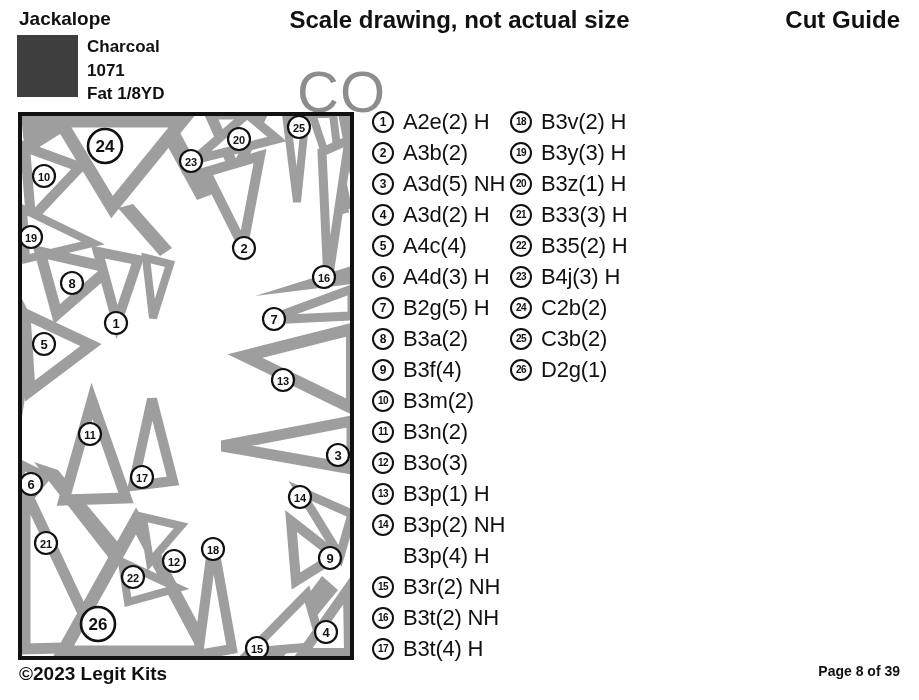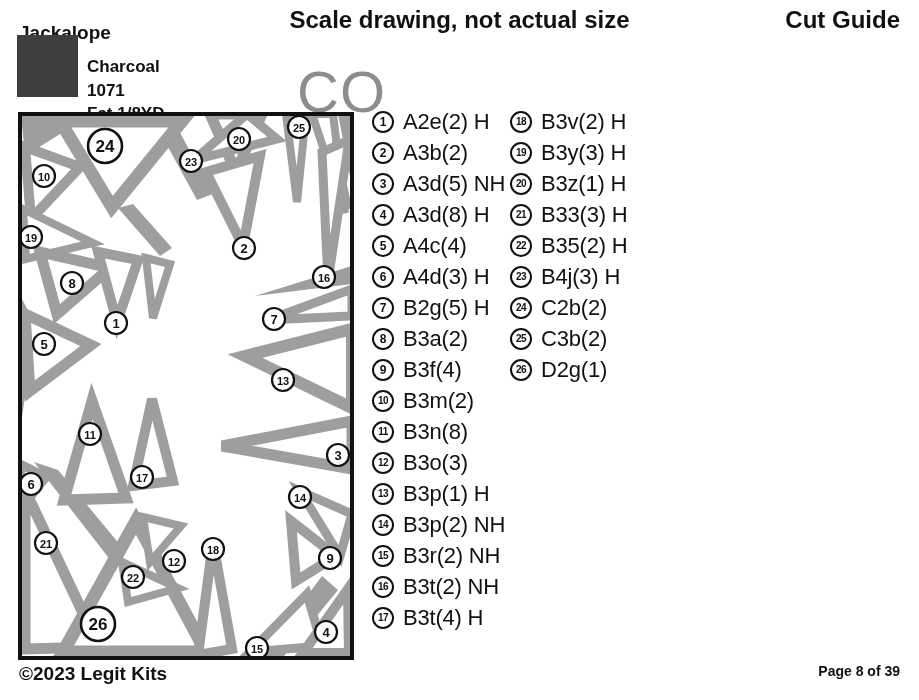--- a/index.html
+++ b/index.html
@@ -1,27 +1,27 @@
 <!DOCTYPE html>
 <html><head>
 <meta charset="utf-8">
 <style>
   * { margin:0; padding:0; box-sizing:border-box; }
   html,body { width:919px; height:700px; background:#fff; overflow:hidden;
               font-family:"Liberation Sans", sans-serif; color:#111; }
   .abs { position:absolute; }
 
   
-  .page-title   { left:19px;  top:22px;  font-size:19px; font-weight:700; }
+  .page-title   { left:19px;  top:8px;  font-size:19px; font-weight:700; }
   .center-note  { left:0; top:6px; width:919px; text-align:center; font-size:24px; font-weight:700; }
   .corner-right { right:19px; top:6px; font-size:24px; font-weight:700; }
 
   
   .swatch { left:17px; top:35px; width:61px; height:62px; background:#3E3E3E; }
-  .fabric-lines { left:87px; top:35px; font-size:17px; font-weight:700; line-height:23.5px;margin-top:20px; }
+  .fabric-lines { left:87px; top:35px; font-size:17px; font-weight:700; line-height:23.5px; }
   .color-code { left:297px; top:58px; font-size:58px; font-weight:400; color:#8D8D8D; letter-spacing:1px; }
 
   
   .diagram { left:18px; top:112px; width:336px; height:548px; }
 
   
   .legend { left:372px; top:106px; }
   .legend-col { position:absolute; top:0; }
   .legend-col.c1 { left:0; }
   .legend-col.c2 { left:138px; }
@@ -170,21 +170,21 @@
       <div class="legend-row">
         <span class="badge">2</span>
         <span class="piece-label">A3b(2)</span>
       </div>
       <div class="legend-row">
         <span class="badge">3</span>
         <span class="piece-label">A3d(5) NH</span>
       </div>
       <div class="legend-row">
         <span class="badge">4</span>
-        <span class="piece-label">A3d(8) H</span>
+        <span class="piece-label">A3d(2) H</span>
       </div>
       <div class="legend-row">
         <span class="badge">5</span>
         <span class="piece-label">A4c(4)</span>
       </div>
       <div class="legend-row">
         <span class="badge">6</span>
         <span class="piece-label">A4d(3) H</span>
       </div>
       <div class="legend-row">
@@ -198,35 +198,39 @@
       <div class="legend-row">
         <span class="badge">9</span>
         <span class="piece-label">B3f(4)</span>
       </div>
       <div class="legend-row">
         <span class="badge two">10</span>
         <span class="piece-label">B3m(2)</span>
       </div>
       <div class="legend-row">
         <span class="badge two">11</span>
-        <span class="piece-label">B3n(8)</span>
+        <span class="piece-label">B3n(2)</span>
       </div>
       <div class="legend-row">
         <span class="badge two">12</span>
         <span class="piece-label">B3o(3)</span>
       </div>
       <div class="legend-row">
         <span class="badge two">13</span>
         <span class="piece-label">B3p(1) H</span>
       </div>
       <div class="legend-row">
         <span class="badge two">14</span>
         <span class="piece-label">B3p(2) NH</span>
       </div>
       <div class="legend-row">
+        <span class="badge hidden"></span>
+        <span class="piece-label">B3p(4) H</span>
+      </div>
+      <div class="legend-row">
         <span class="badge two">15</span>
         <span class="piece-label">B3r(2) NH</span>
       </div>
       <div class="legend-row">
         <span class="badge two">16</span>
         <span class="piece-label">B3t(2) NH</span>
       </div>
       <div class="legend-row">
         <span class="badge two">17</span>
         <span class="piece-label">B3t(4) H</span>

